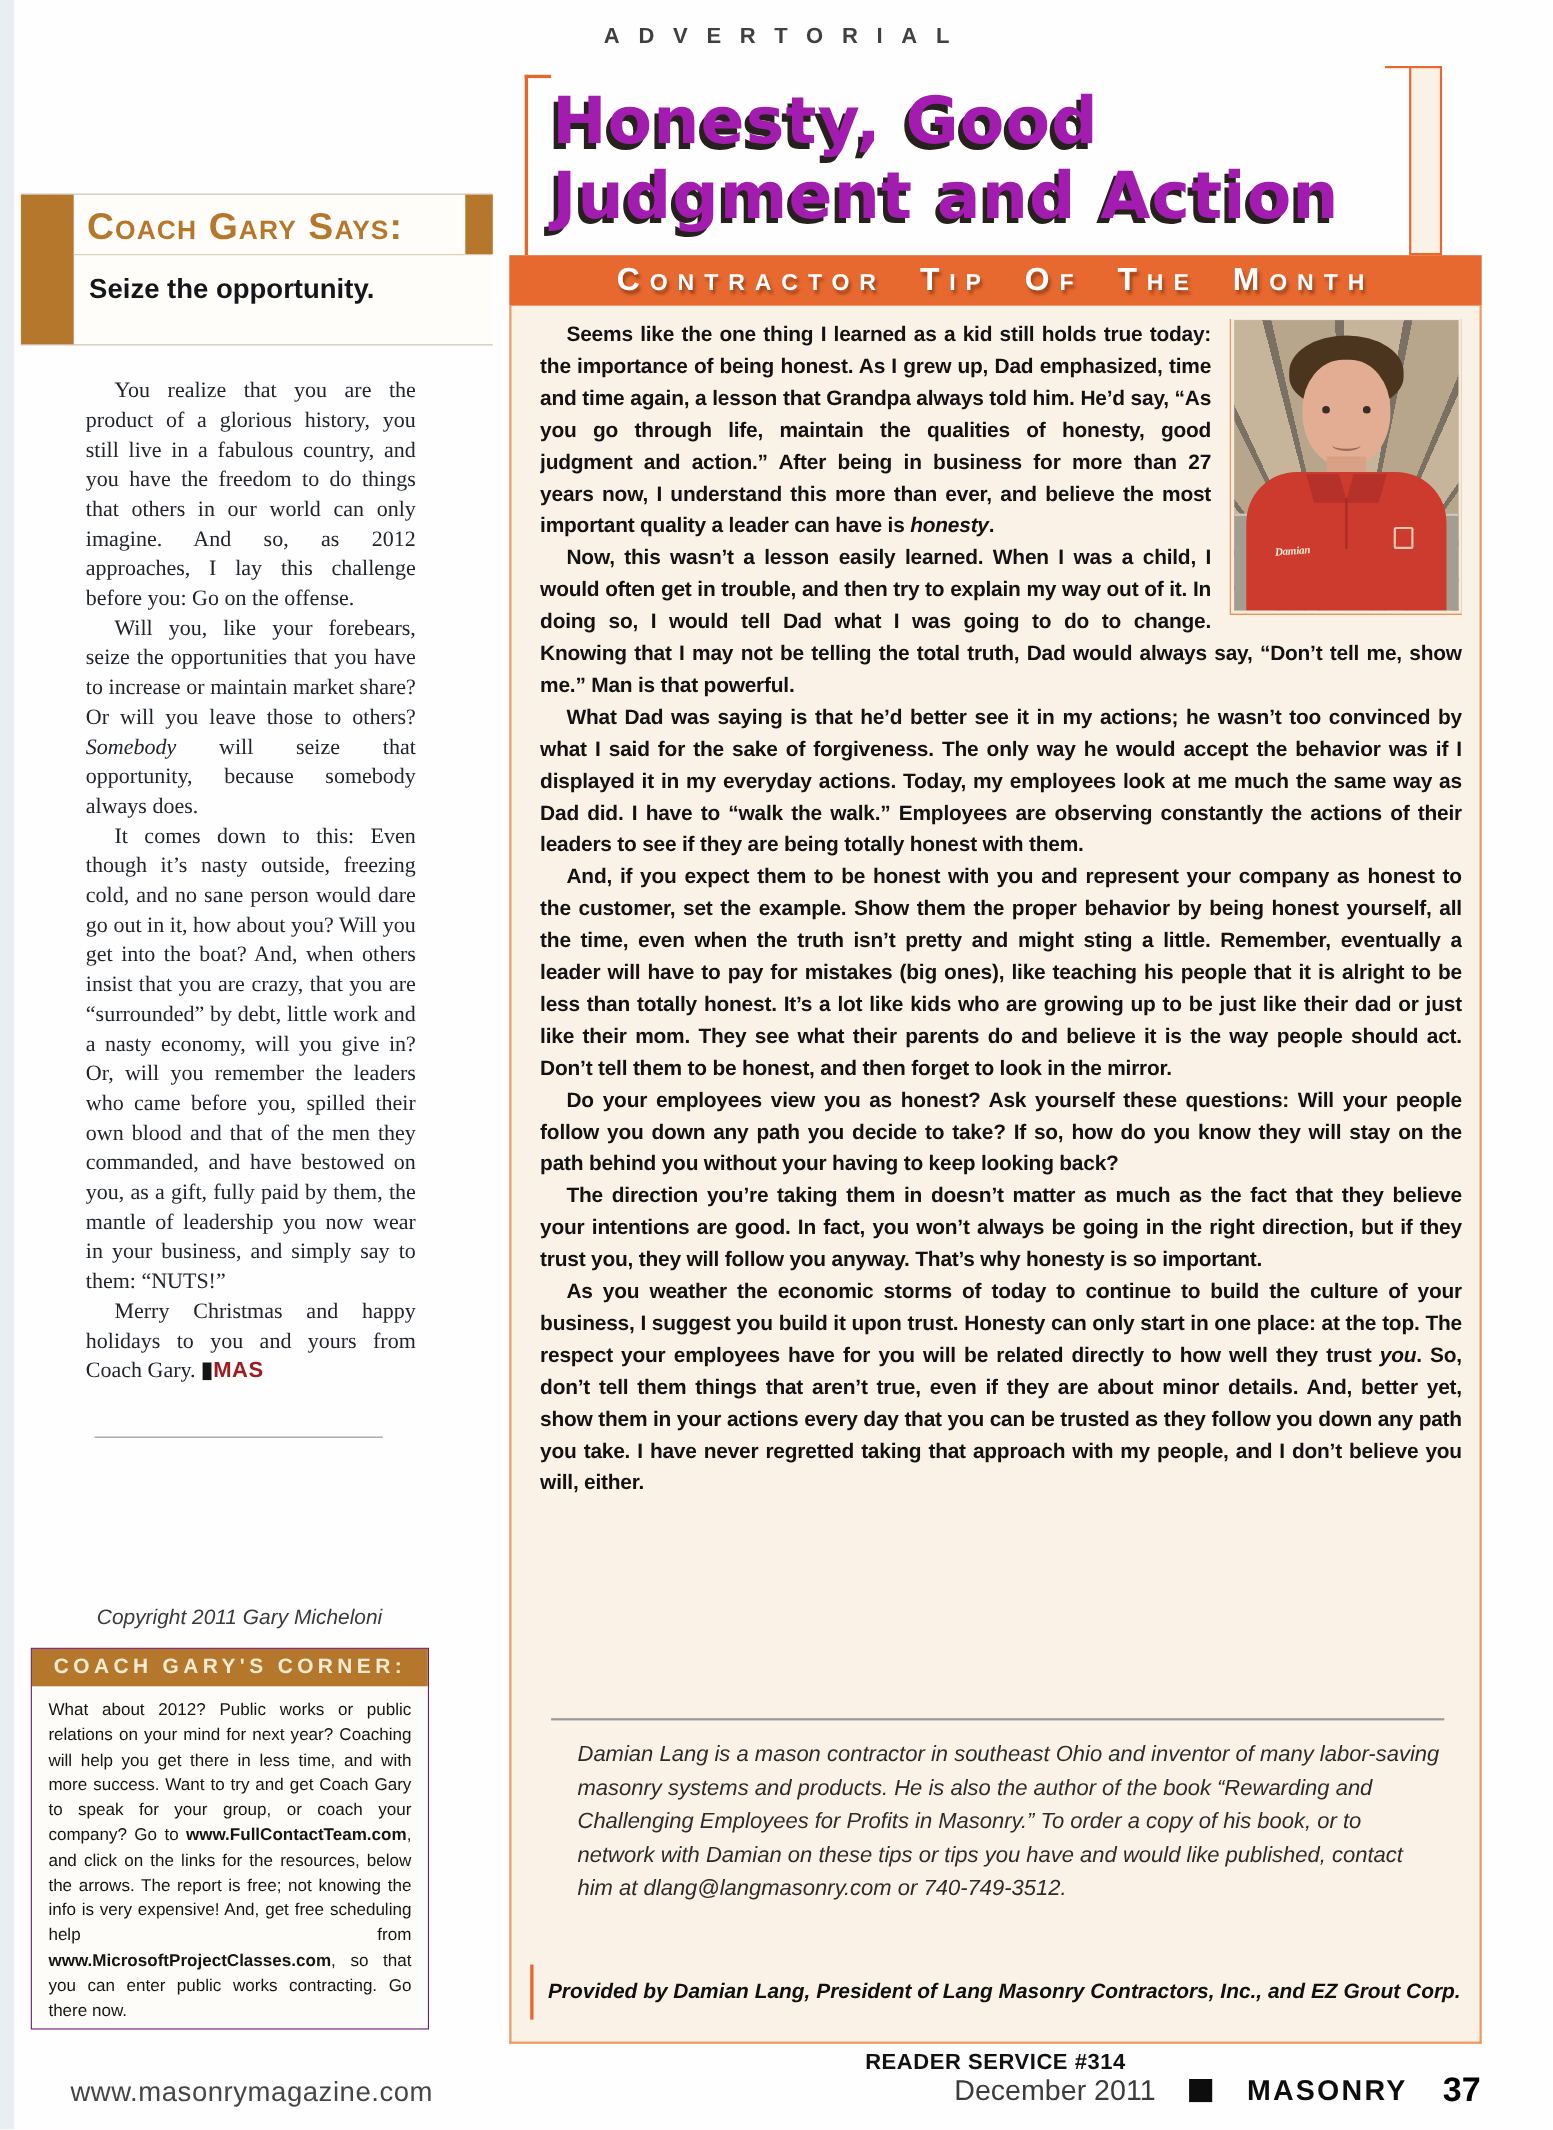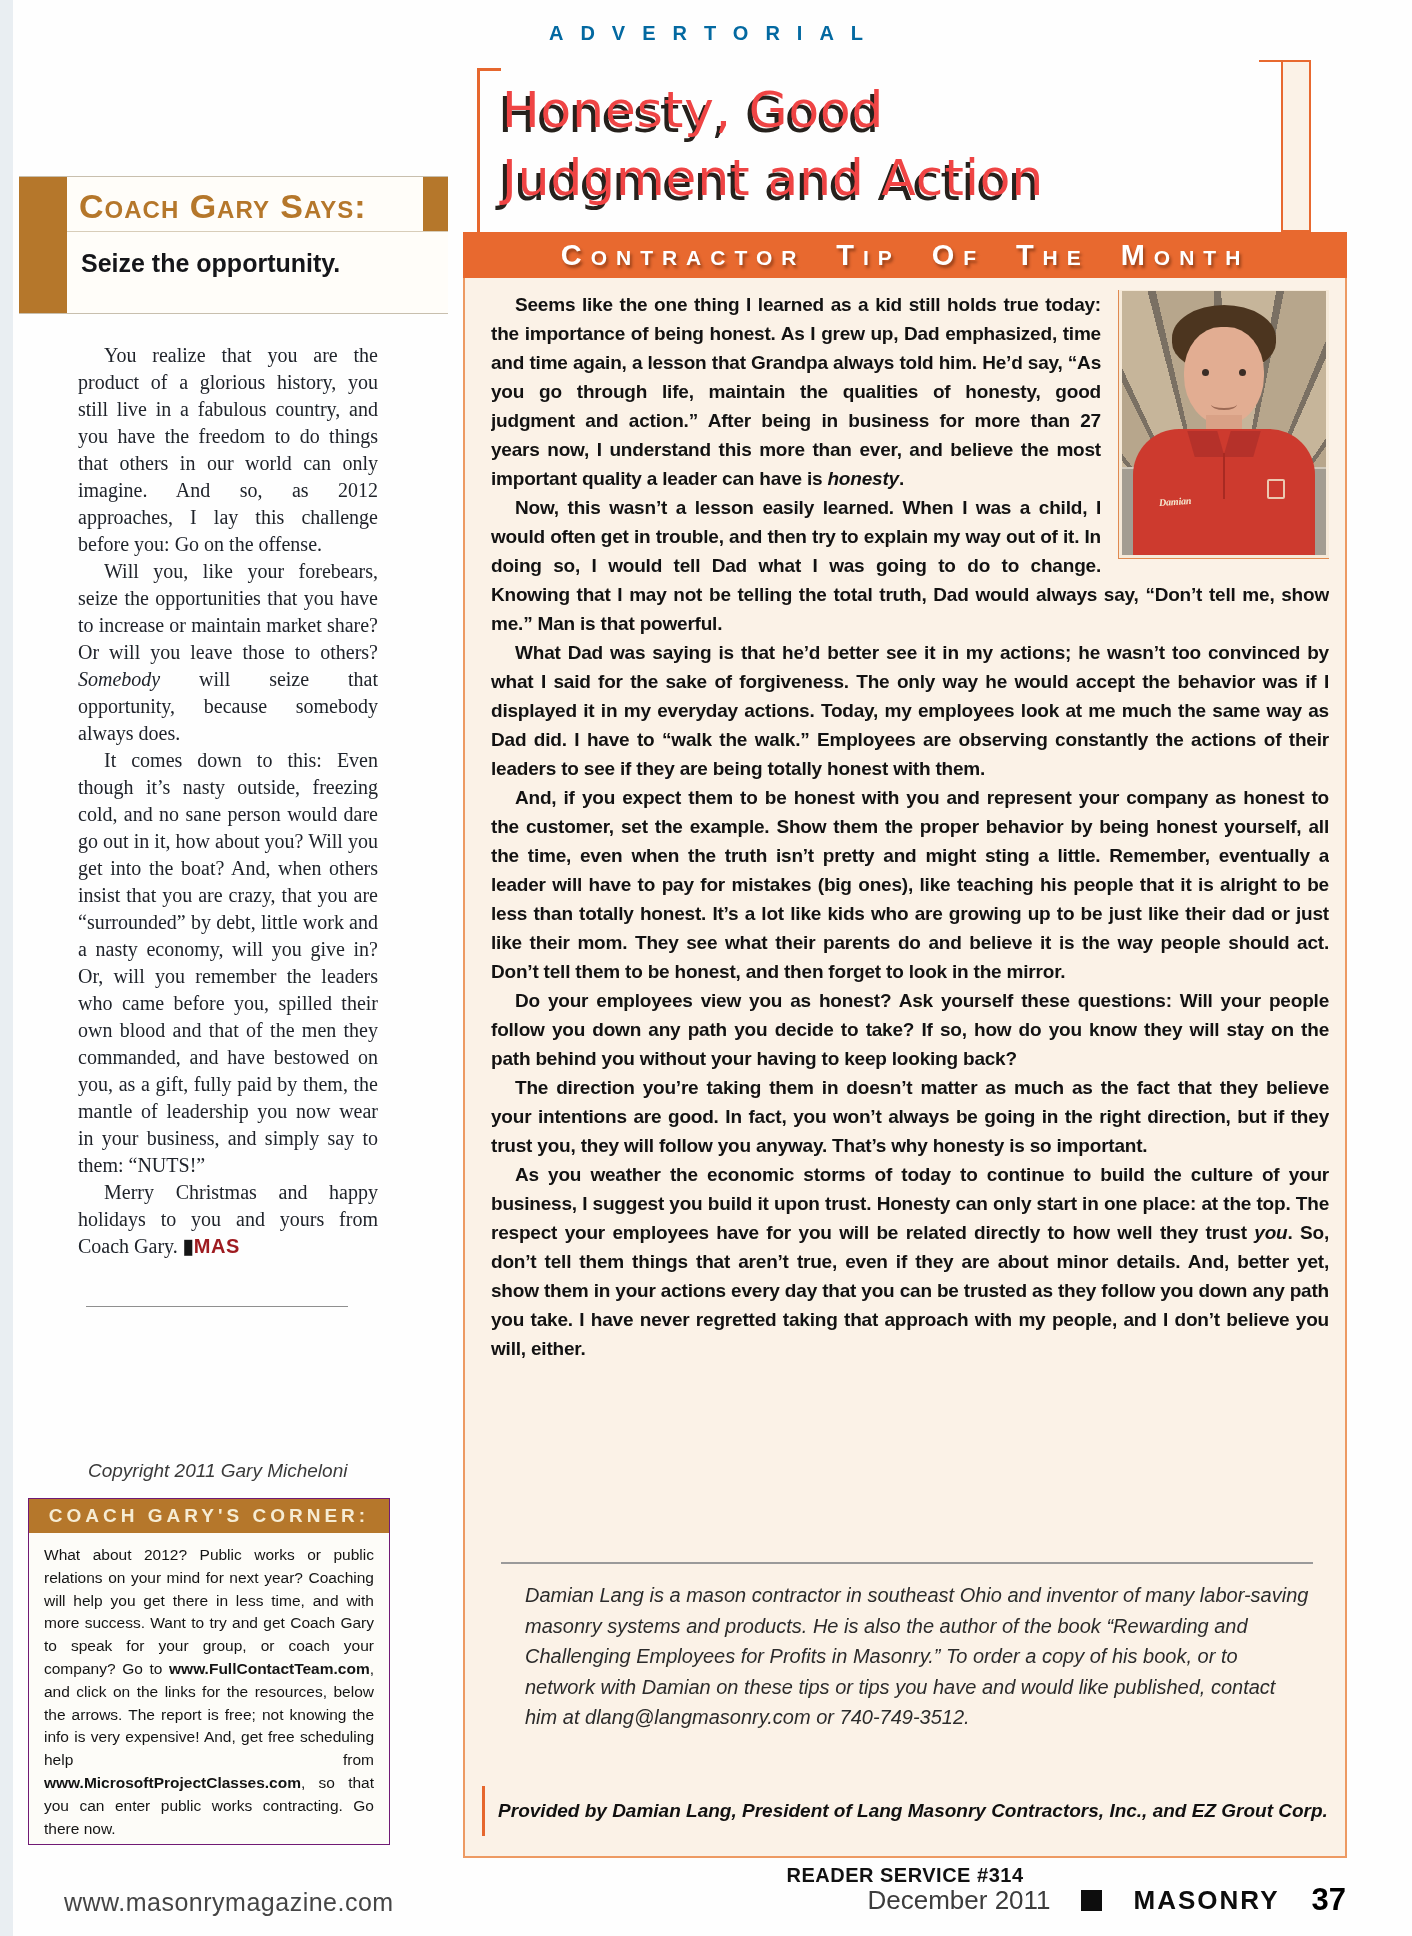--- a/index.html
+++ b/index.html
@@ -2,21 +2,21 @@
 <html><head>
 <meta charset="utf-8">
 <style>
   html,body{margin:0;padding:0;background:#ffffff;}
   .page{position:relative;width:1412px;height:1936px;background:#fefefe;overflow:hidden;
         font-family:"Liberation Sans",sans-serif;}
   .scan-edge{position:absolute;left:0;top:0;width:13px;height:100%;background:#e9eef2;}
 
   
   .advertorial{position:absolute;left:0;top:22px;width:100%;text-align:center;
-    font-size:20px;font-weight:bold;letter-spacing:17px;color:#0369a1;padding-left:17px;box-sizing:border-box;}
+    font-size:20px;font-weight:bold;letter-spacing:17px;color:#404040;padding-left:17px;box-sizing:border-box;}
 
   
   .coach-box{position:absolute;left:19px;top:176px;width:429px;height:138px;background:#fffdf9;
     border-top:1px solid #c8bfae;border-bottom:1px solid #c8bfae;box-sizing:border-box;}
   .coach-bar{position:absolute;left:0;top:0;width:48px;height:100%;background:#b5772b;}
   .coach-head{position:absolute;left:48px;top:0;right:0;height:54px;border-bottom:1px solid #d8cdb9;}
   .coach-title{display:block;padding:10px 0 0 12px;font-variant:small-caps;font-weight:bold;
     font-size:34px;color:#b5772b;letter-spacing:1px;line-height:38px;}
   .coach-corner-sq{position:absolute;right:0;top:0;width:25px;height:54px;background:#b5772b;}
   .coach-quote{position:absolute;left:62px;top:72px;font-size:25px;font-weight:bold;color:#15161a;}
@@ -34,21 +34,21 @@
     border:1px solid #701a75;box-sizing:border-box;overflow:hidden;}
   .corner-head{height:34px;line-height:34px;background:#b5772b;color:#f6ecd3;text-align:center;
     font-weight:bold;font-size:19px;letter-spacing:4px;}
   .corner-text{margin:0;padding:11px 15px 0 15px;font-size:15.5px;line-height:22.8px;
     text-align:justify;color:#141414;}
 
   
   .title-bracket{position:absolute;left:477px;top:68px;width:3px;height:164px;background:#e6672e;}
   .title-tick{position:absolute;left:477px;top:68px;width:24px;height:3px;background:#e6672e;}
   .headline{position:absolute;left:502px;top:76px;margin:0;font-family:"DejaVu Sans",sans-serif;
-    font-weight:400;font-size:50px;line-height:68px;color:#ef4444;letter-spacing:1px;
+    font-weight:700;font-size:59px;line-height:68px;color:#a21caf;letter-spacing:1px;
     text-shadow:-4px 5px 0 #26211c;}
   .right-tab{position:absolute;left:1281px;top:60px;width:30px;height:172px;background:#fbf2e7;
     border:2px solid #e8692f;box-sizing:border-box;}
   .right-tab-tick{position:absolute;left:1259px;top:60px;width:24px;height:2px;background:#e8692f;}
 
   
   .banner{position:absolute;left:463px;top:232px;width:884px;height:46px;line-height:46px;
     background:#e8692f;color:#ffffff;text-align:center;font-weight:bold;font-size:21px;
     letter-spacing:9px;text-shadow:2px 3px 3px rgba(60,20,0,0.45);white-space:nowrap;}
   .banner .seg-big{font-size:29px;}

